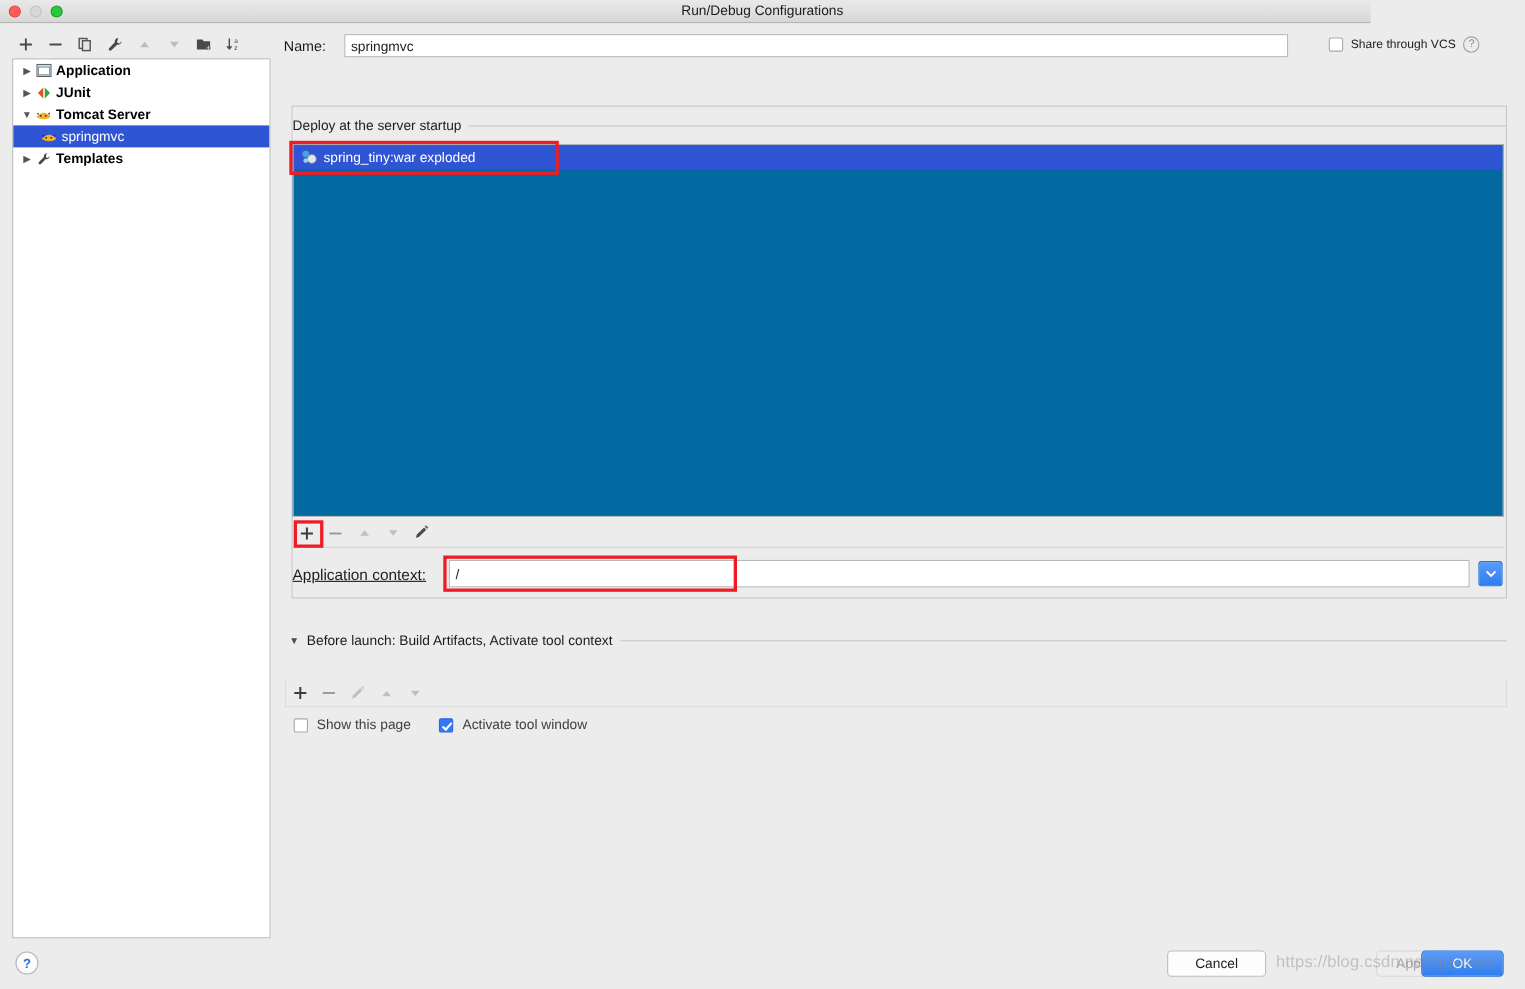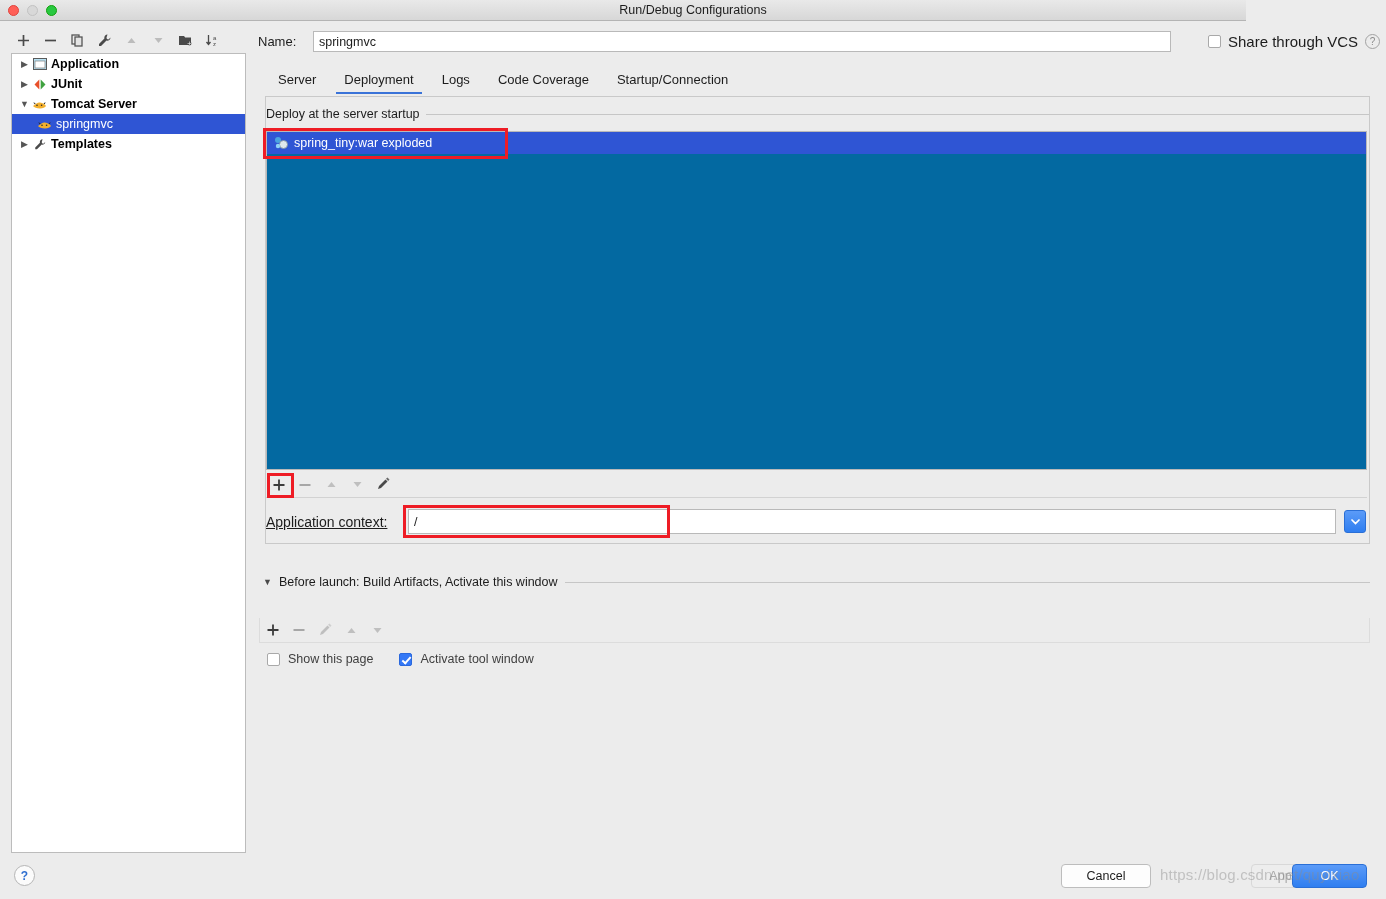--- a/index.html
+++ b/index.html
@@ -101,21 +101,21 @@
   .cbx.checked {
     background: #3478f6; border-color: #2a68dd;
     position: relative;
   }
   .cbx.checked::after {
     content: ""; position: absolute;
     left: 4px; top: 1px; width: 3px; height: 7px;
     border: solid #fff; border-width: 0 2px 2px 0;
     transform: rotate(42deg);
   }
-  .vcs-label { font-size: 15px; color: #1c1c1c; }
+  .vcs-label { font-size: 11px; color: #1c1c1c; }
   .help-circle {
     width: 15px; height: 15px; border-radius: 50%;
     border: 1px solid #a2a2a2; color: #8a8a8a;
     font-size: 10px; display: flex; align-items: center; justify-content: center;
     background: #ececec;
   }
 
   
   .tabs {
     position: absolute; left: 264px; top: 68px;
@@ -399,27 +399,20 @@
 
   <div class="name-label">Name:</div>
   <input class="name-input" type="text" value="springmvc" style="">
 
   <div class="vcs-wrap">
     <div class="cbx"></div>
     <div class="vcs-label">Share through VCS</div>
     <div class="help-circle">?</div>
   </div>
 
-  <div class="tabs">
-    <div class="tab">Server</div>
-    <div class="tab active">Deployment</div>
-    <div class="tab">Logs</div>
-    <div class="tab">Code Coverage</div>
-    <div class="tab">Startup/Connection</div>
-  </div>
 
   <div class="panel-outer"></div>
   <div class="deploy-group-line"></div>
   <div class="deploy-group-label">Deploy at the server startup</div>
 
   <div class="deploy-list">
     <div class="deploy-row selected">
       <span class="artifact-icon">
         <svg width="16" height="16" viewBox="0 0 16 16">
           <circle cx="5" cy="5" r="3" fill="#4aa3df"></circle>
@@ -464,21 +457,21 @@
   <input class="ctx-input" type="text" value="/" style="">
   <div class="ctx-drop">
     <svg width="11" height="11" viewBox="0 0 11 11">
       <path d="M2 4l3.5 3.5L9 4" stroke="#fff" stroke-width="1.7" fill="none" stroke-linecap="round"></path>
     </svg>
   </div>
 
   <div class="bl-line"></div>
   <div class="bl-header">
     <span class="bl-arrow">▼</span>
-    <span class="bl-title">Before launch: Build Artifacts, Activate this window</span>
+    <span class="bl-title">Before launch: Build Artifacts, Activate tool context</span>
   </div>
 
 
   <div class="bl-toolbar">
     <div class="lt-btn">
       <svg width="14" height="14" viewBox="0 0 14 14">
           <path d="M7 1.5v11M1.5 7h11" stroke="#3c3c3c" stroke-width="1.8" fill="none"></path>
         </svg>
     </div>
     <div class="lt-btn dim">

